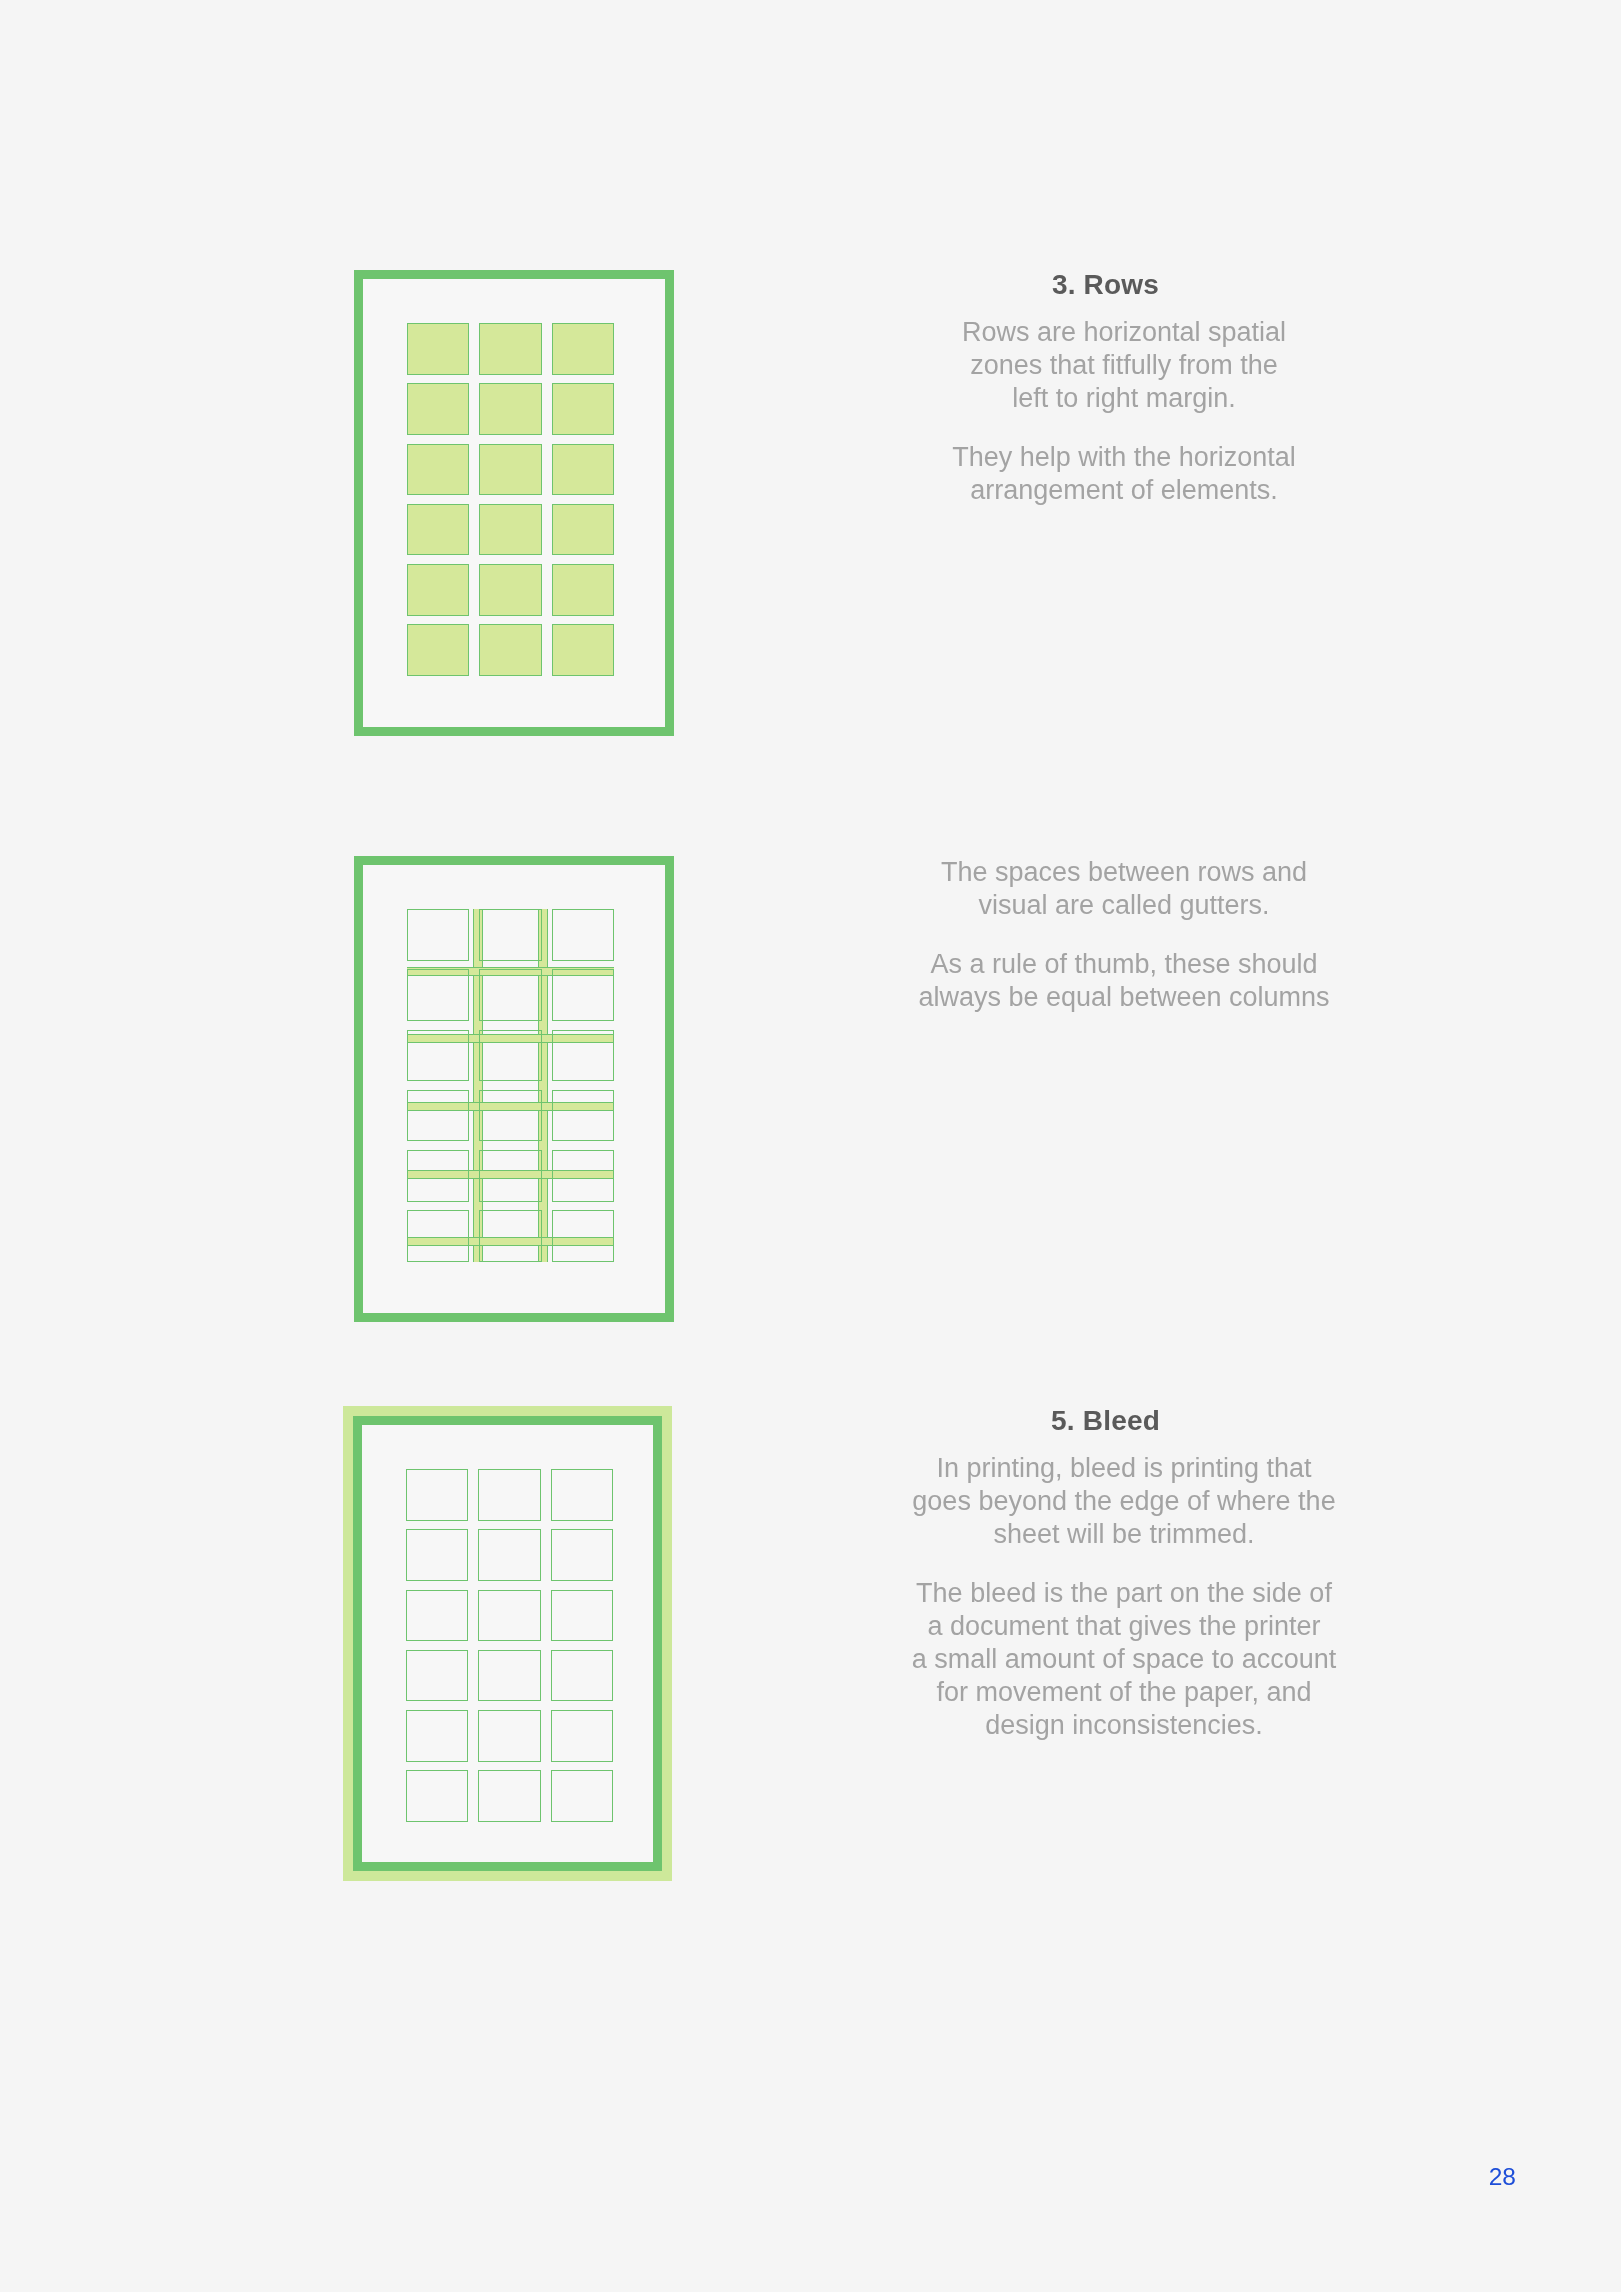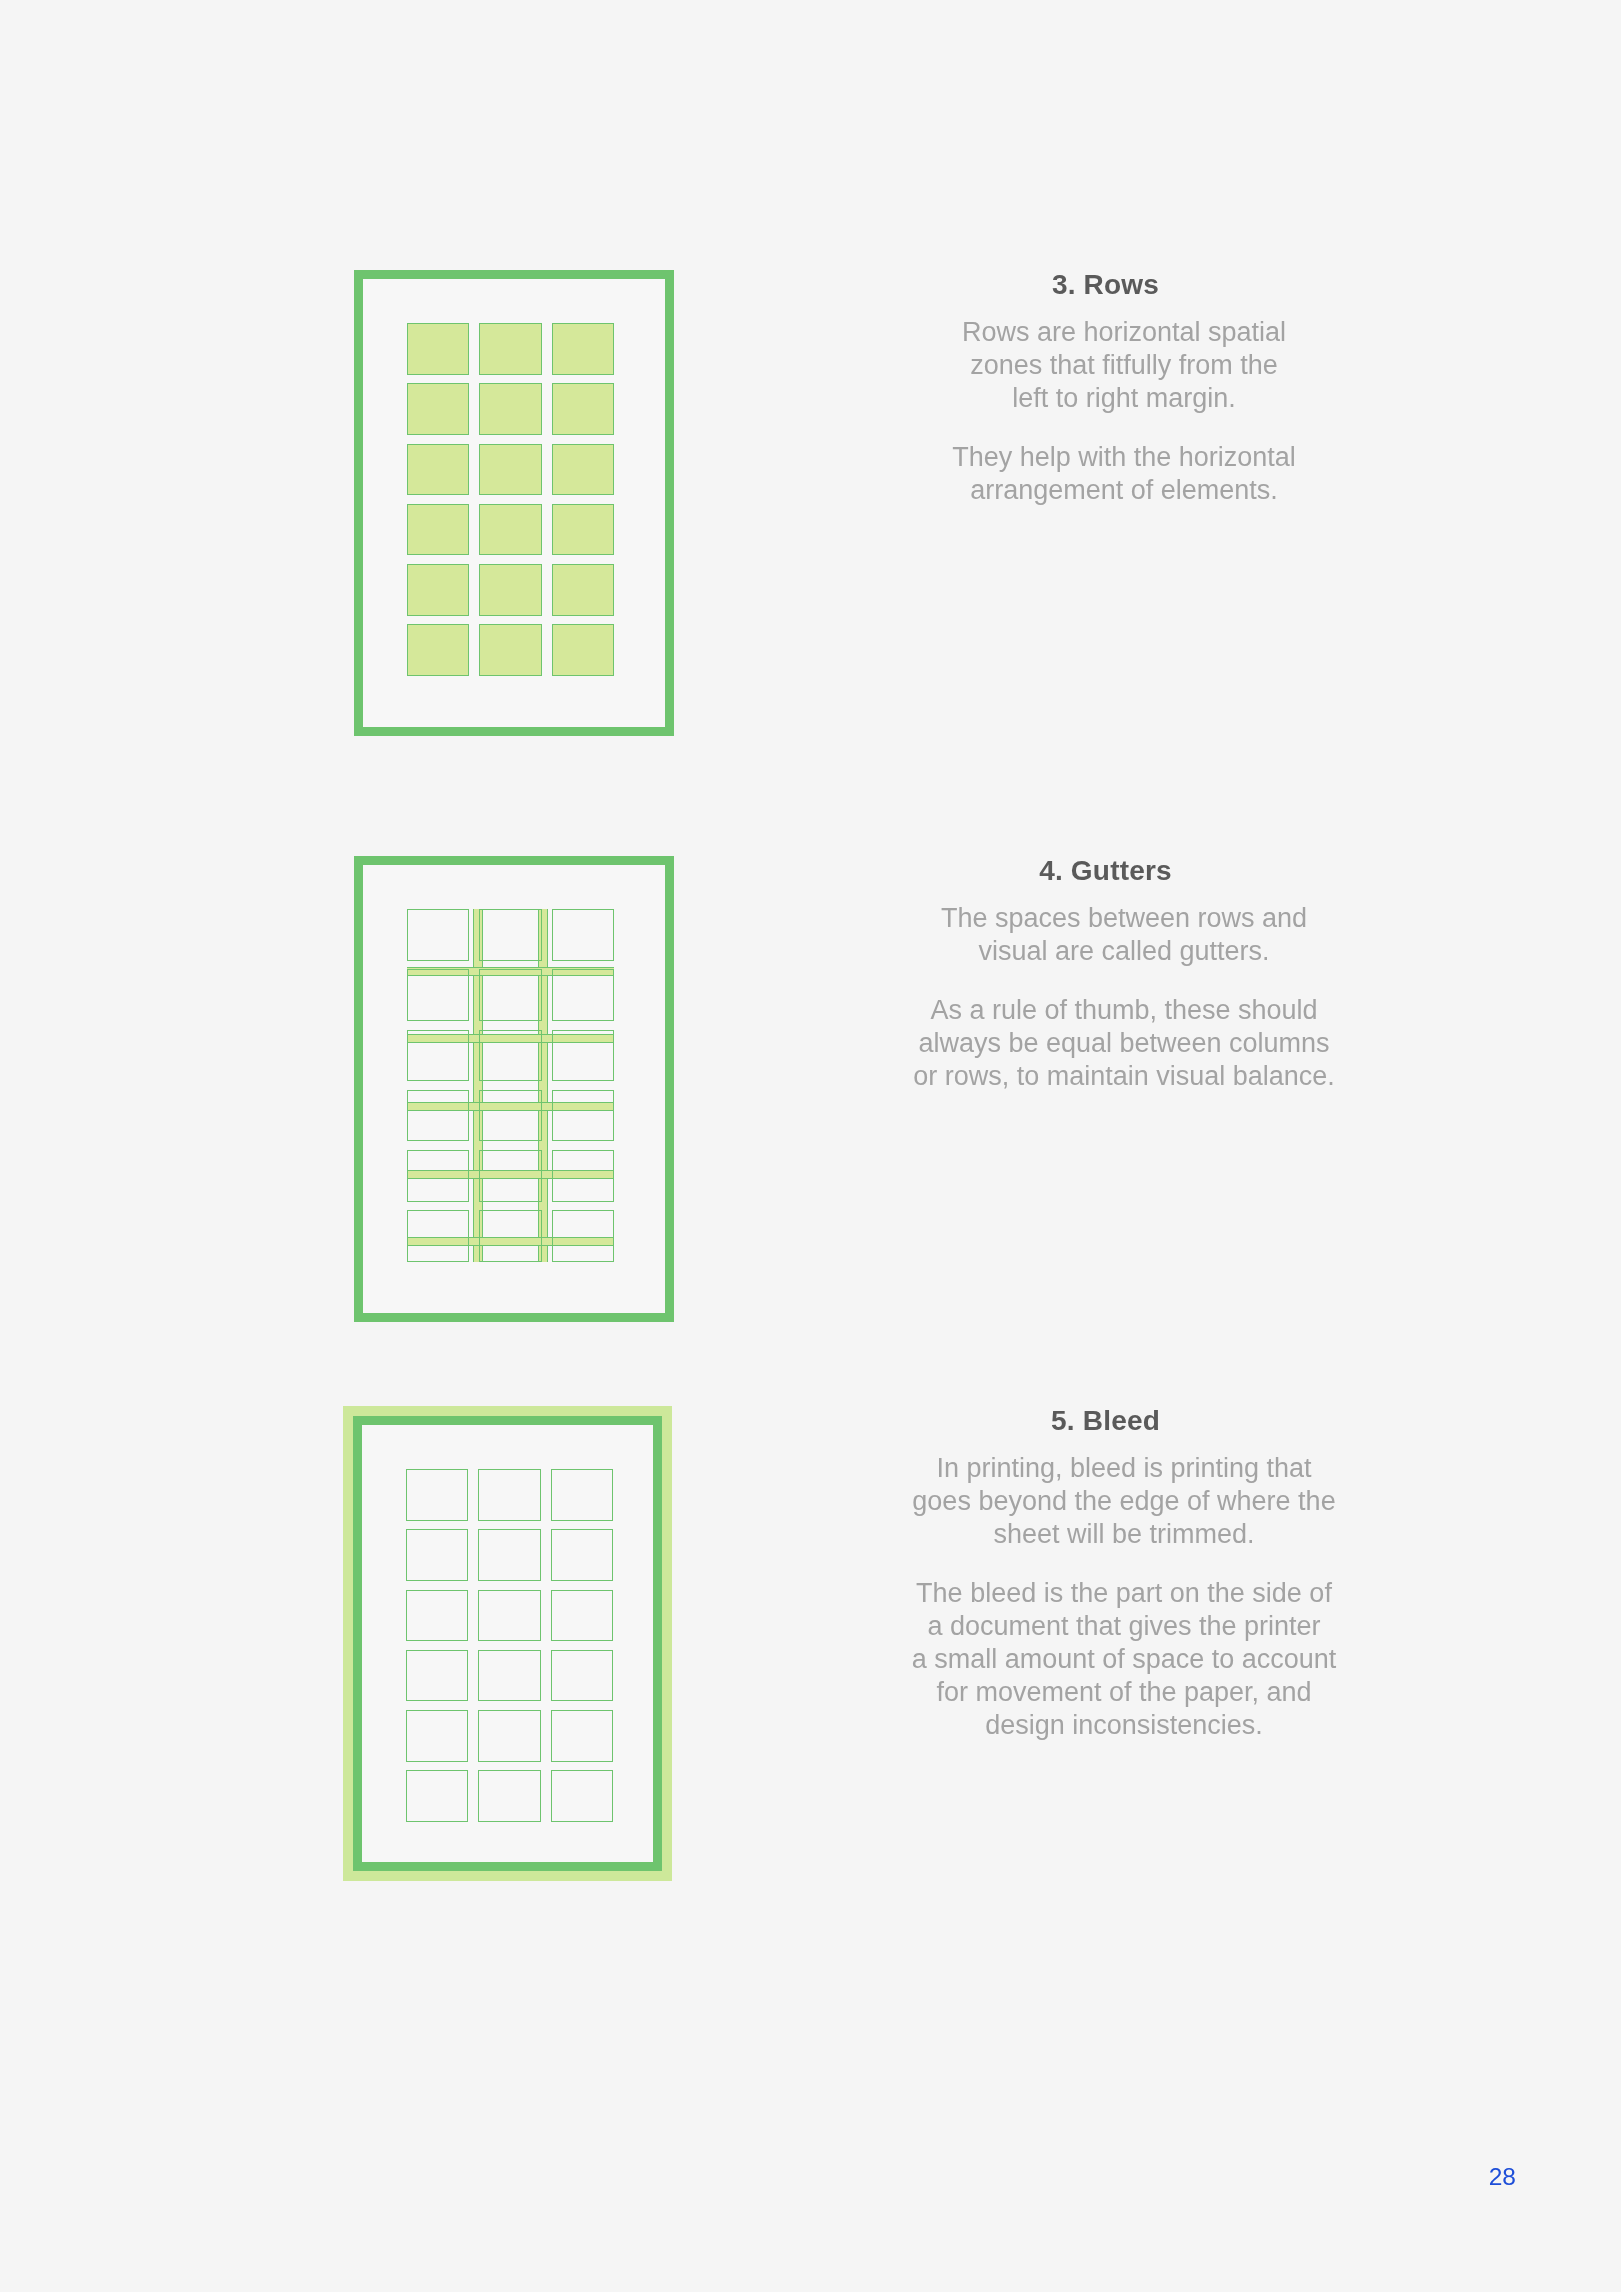--- a/index.html
+++ b/index.html
@@ -250,29 +250,27 @@
             <div class="cell"></div>
             <div class="cell"></div>
             <div class="cell"></div>
             <div class="cell"></div>
             <div class="cell"></div>
             <div class="cell"></div>
           </div>
       </div>
     </div>
     <div class="text-col">
-      <h2 class="heading">4. Gutters</h2>
       <p class="body-block">
         <span class="line">The spaces between rows and</span>
         <span class="line">visual are called gutters.</span>
       </p>
       <p class="body-block">
         <span class="line">As a rule of thumb, these should</span>
         <span class="line">always be equal between columns</span>
-        <span class="line">or rows, to maintain visual balance.</span>
       </p>
     </div>
   </div>
 
   <div class="section section-3">
     <div class="diagram-wrap" style="left:343px">
       <div class="diagram bleed">
         <div class="bleed-inner">
           <div class="grid">
               <div class="cell"></div>

